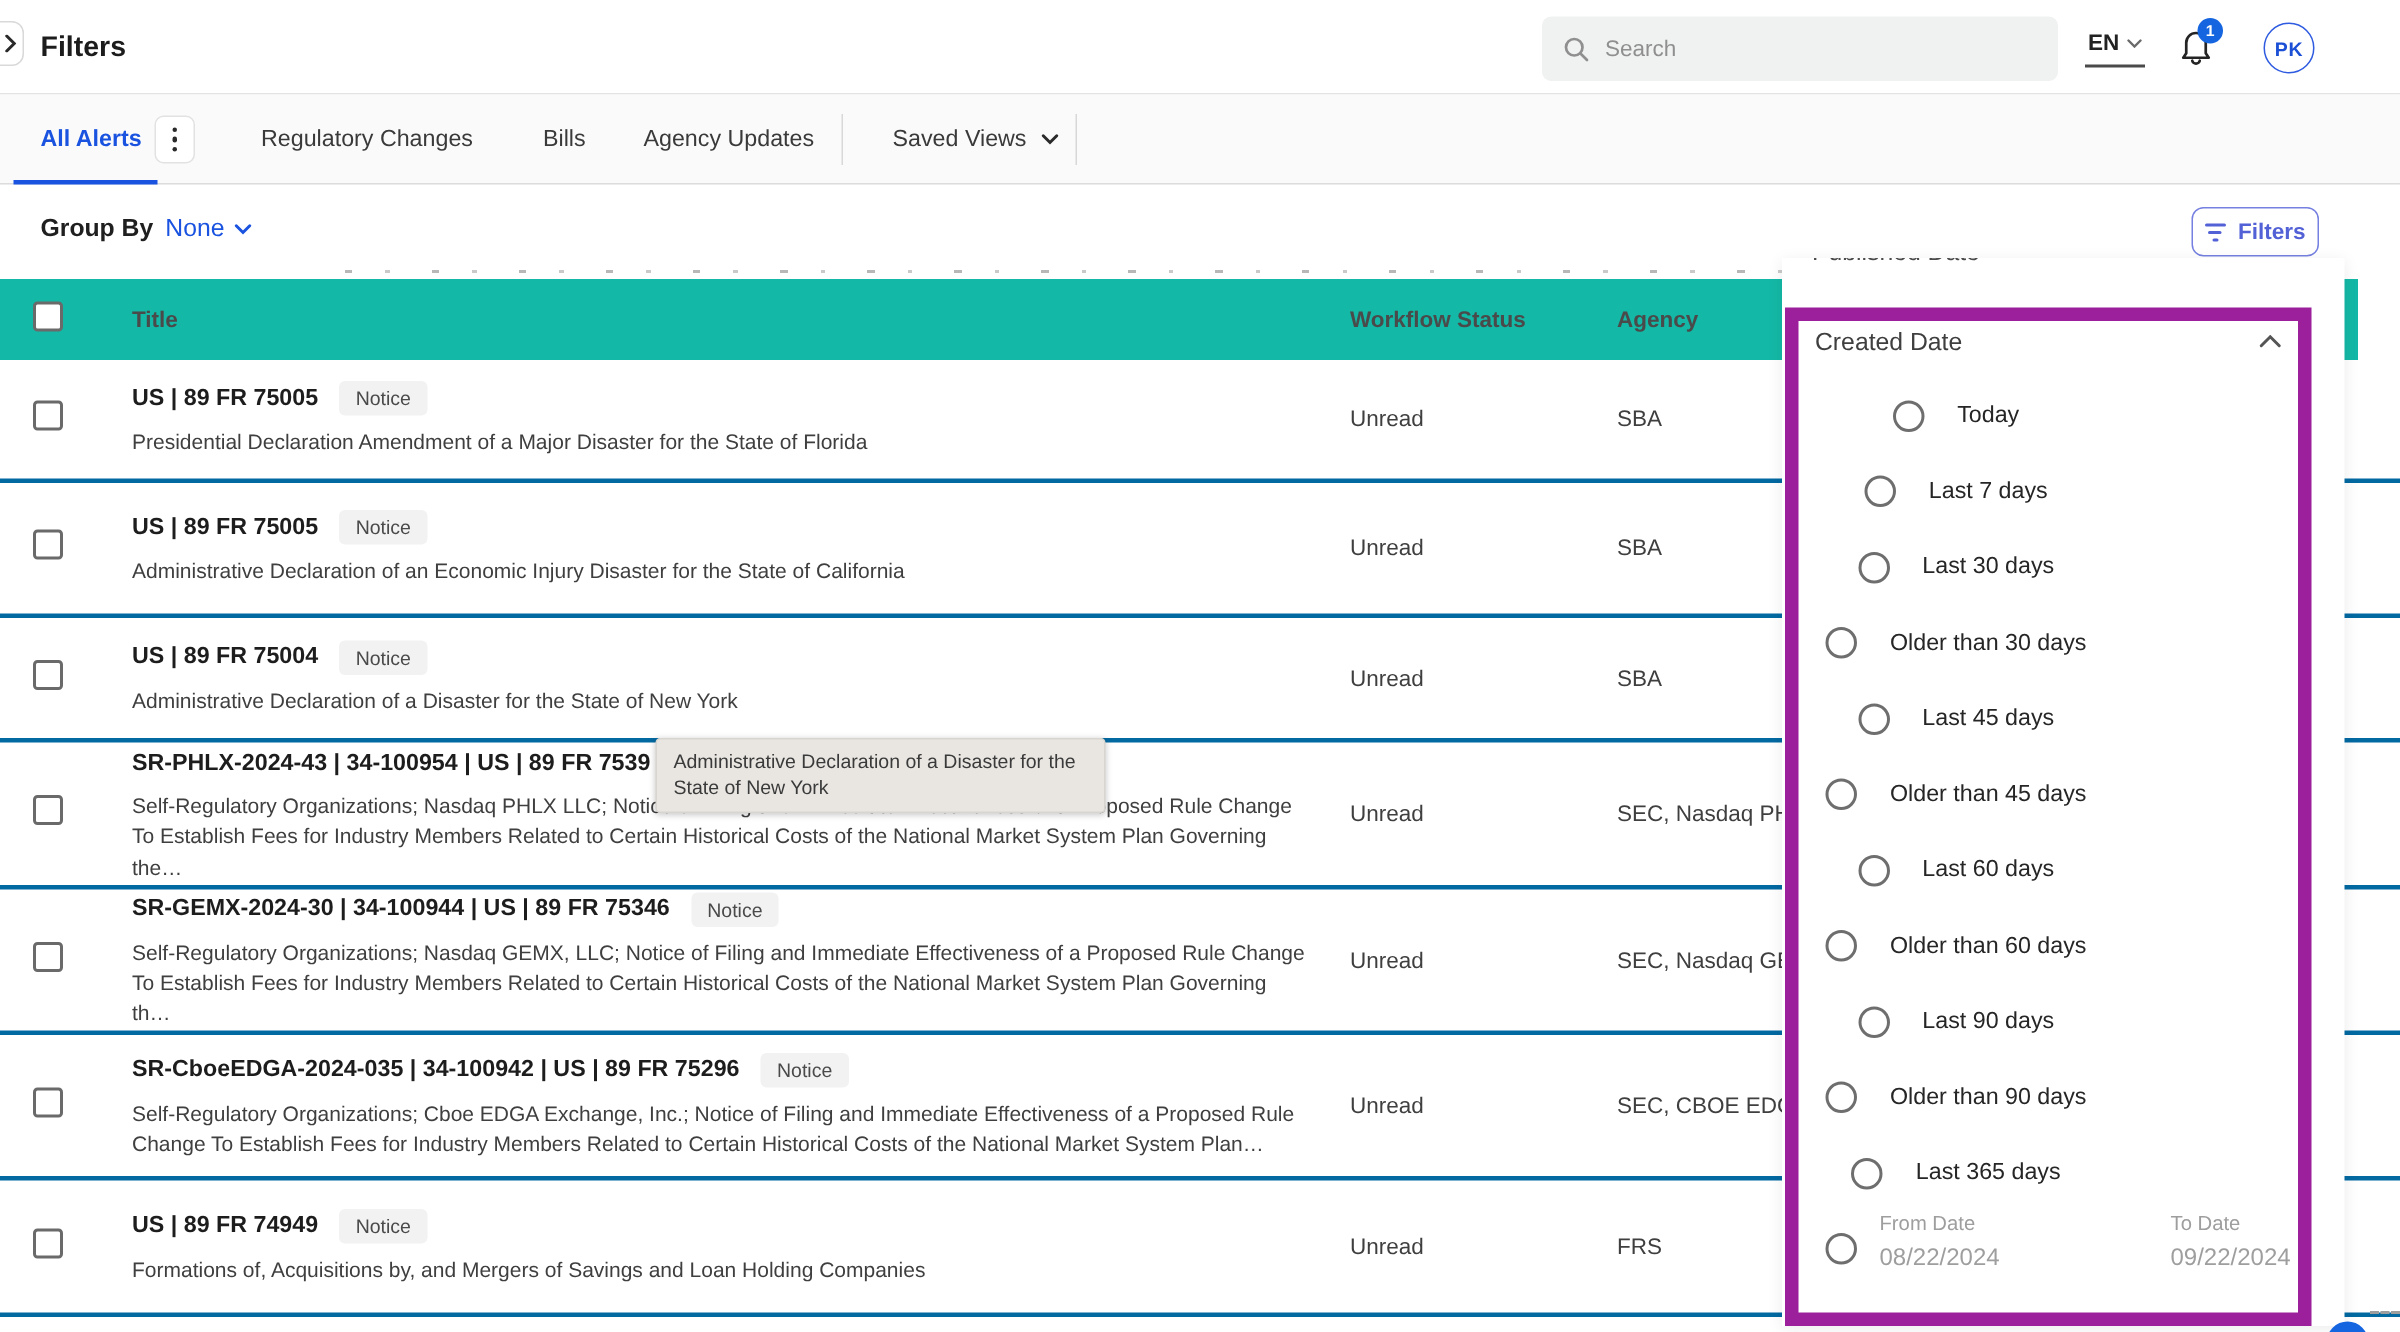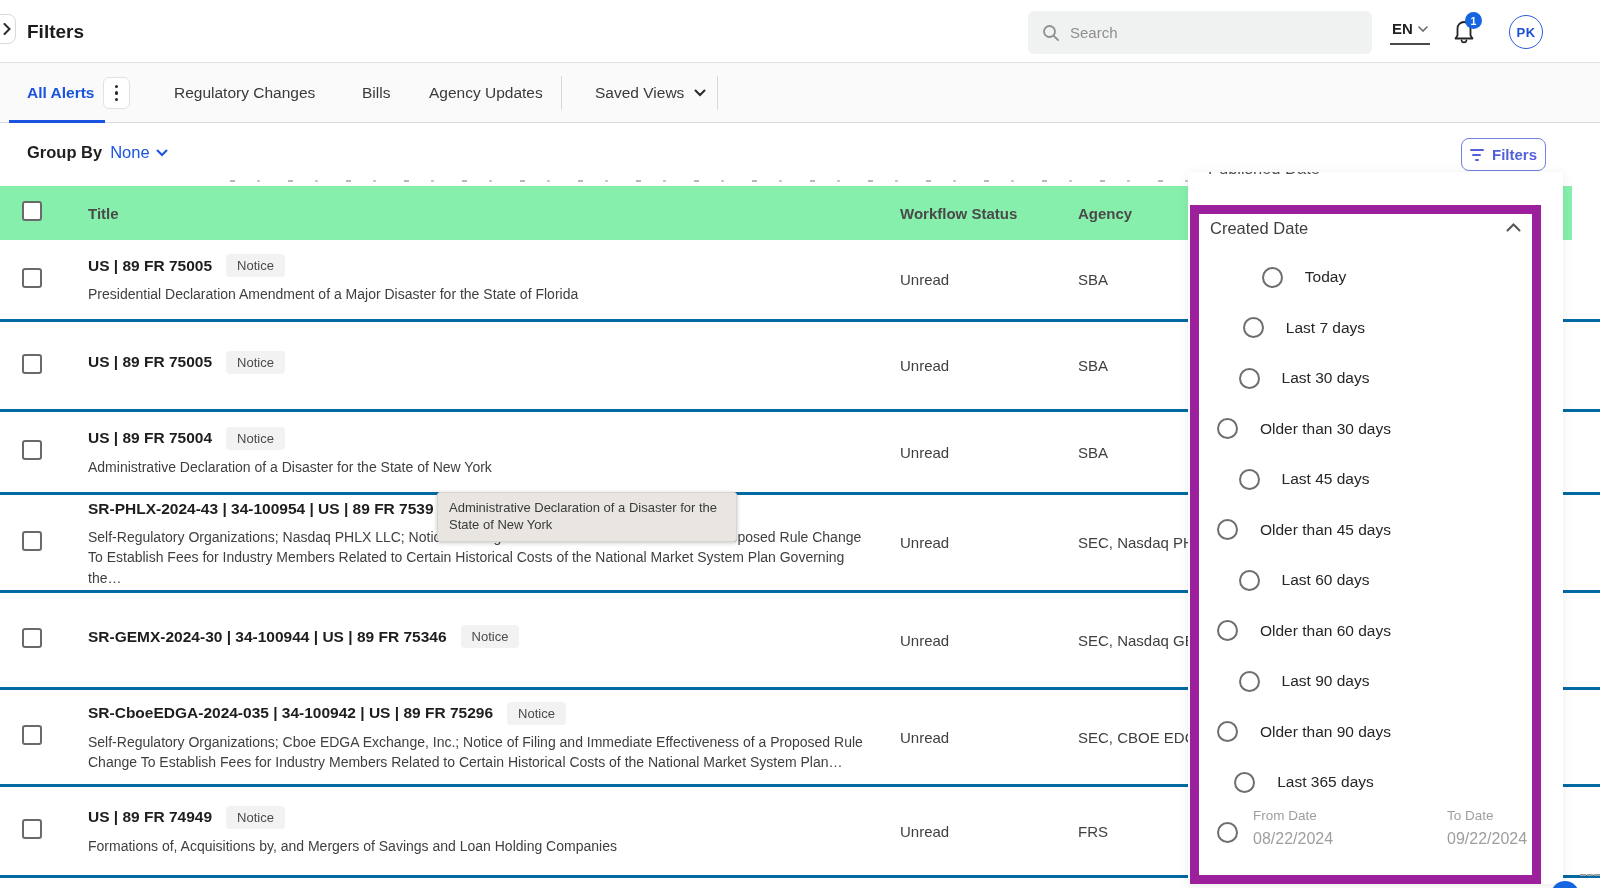--- a/index.html
+++ b/index.html
@@ -53,21 +53,21 @@
 
   #row-remnant { position:absolute; left:230px; top:180px; width:1300px; height:2px;
     background:repeating-linear-gradient(90deg,#ababab 0 5px,transparent 5px 27px, #c0c0c0 27px 30px, transparent 30px 58px); opacity:.85; }
 
   
   .col-flex { display:flex; align-items:center; }
   .cb-zone { flex:0 0 88px; padding-left:22px; }
   .title-zone { flex:0 0 812px; padding-right:30px; }
   .status-zone { flex:0 0 178px; font-size:15px; color:#3f3f3f; }
   .agency-zone { flex:1 1 auto; font-size:15px; color:#3f3f3f; white-space:nowrap; overflow:hidden; }
-  #table-header { position:absolute; left:0; top:186px; width:1572px; height:54px; background:#86efac; }
+  #table-header { position:absolute; left:0; top:186px; width:1572px; height:54px; background:#14b8a6; }
   #table-header .hdr { font-size:15px; font-weight:700; color:#4a4a4a; }
   .checkbox { width:20px; height:20px; border:2px solid #6a6a6a; border-radius:3px; background:#fff; display:inline-block; cursor:pointer; }
   #table-body { position:absolute; left:0; top:240px; width:1600px; }
   .row { border-bottom:3px solid #0369a1; }
   #table-body .row:nth-child(1){height:82px}
   #table-body .row:nth-child(2){height:90px}
   #table-body .row:nth-child(3){height:83px}
   #table-body .row:nth-child(4){height:98px}
   #table-body .row:nth-child(5){height:97px}
   #table-body .row:nth-child(6){height:97px}
@@ -219,20 +219,21 @@
     <div class="agency-zone">SBA</div>
   </div>
 
   <div class="row col-flex">
     <div class="cb-zone"><span class="checkbox"></span></div>
     <div class="title-zone">
       <div class="title-line">
         <span class="row-title">US | 89 FR 75005</span>
         <span class="badge">Notice</span>
       </div>
+      <div class="row-desc">Administrative Declaration of an Economic Injury Disaster for the State of California</div>
     </div>
     <div class="status-zone">Unread</div>
     <div class="agency-zone">SBA</div>
   </div>
 
   <div class="row col-flex">
     <div class="cb-zone"><span class="checkbox"></span></div>
     <div class="title-zone">
       <div class="title-line">
         <span class="row-title">US | 89 FR 75004</span>
@@ -257,20 +258,21 @@
     <div class="agency-zone">SEC, Nasdaq PHLX</div>
   </div>
 
   <div class="row col-flex">
     <div class="cb-zone"><span class="checkbox"></span></div>
     <div class="title-zone">
       <div class="title-line">
         <span class="row-title">SR-GEMX-2024-30 | 34-100944 | US | 89 FR 75346</span>
         <span class="badge">Notice</span>
       </div>
+      <div class="row-desc">Self-Regulatory Organizations; Nasdaq GEMX, LLC; Notice of Filing and Immediate Effectiveness of a Proposed Rule Change To Establish Fees for Industry Members Related to Certain Historical Costs of the National Market System Plan Governing th…</div>
     </div>
     <div class="status-zone">Unread</div>
     <div class="agency-zone">SEC, Nasdaq GEMX</div>
   </div>
 
   <div class="row col-flex">
     <div class="cb-zone"><span class="checkbox"></span></div>
     <div class="title-zone">
       <div class="title-line">
         <span class="row-title">SR-CboeEDGA-2024-035 | 34-100942 | US | 89 FR 75296</span>

